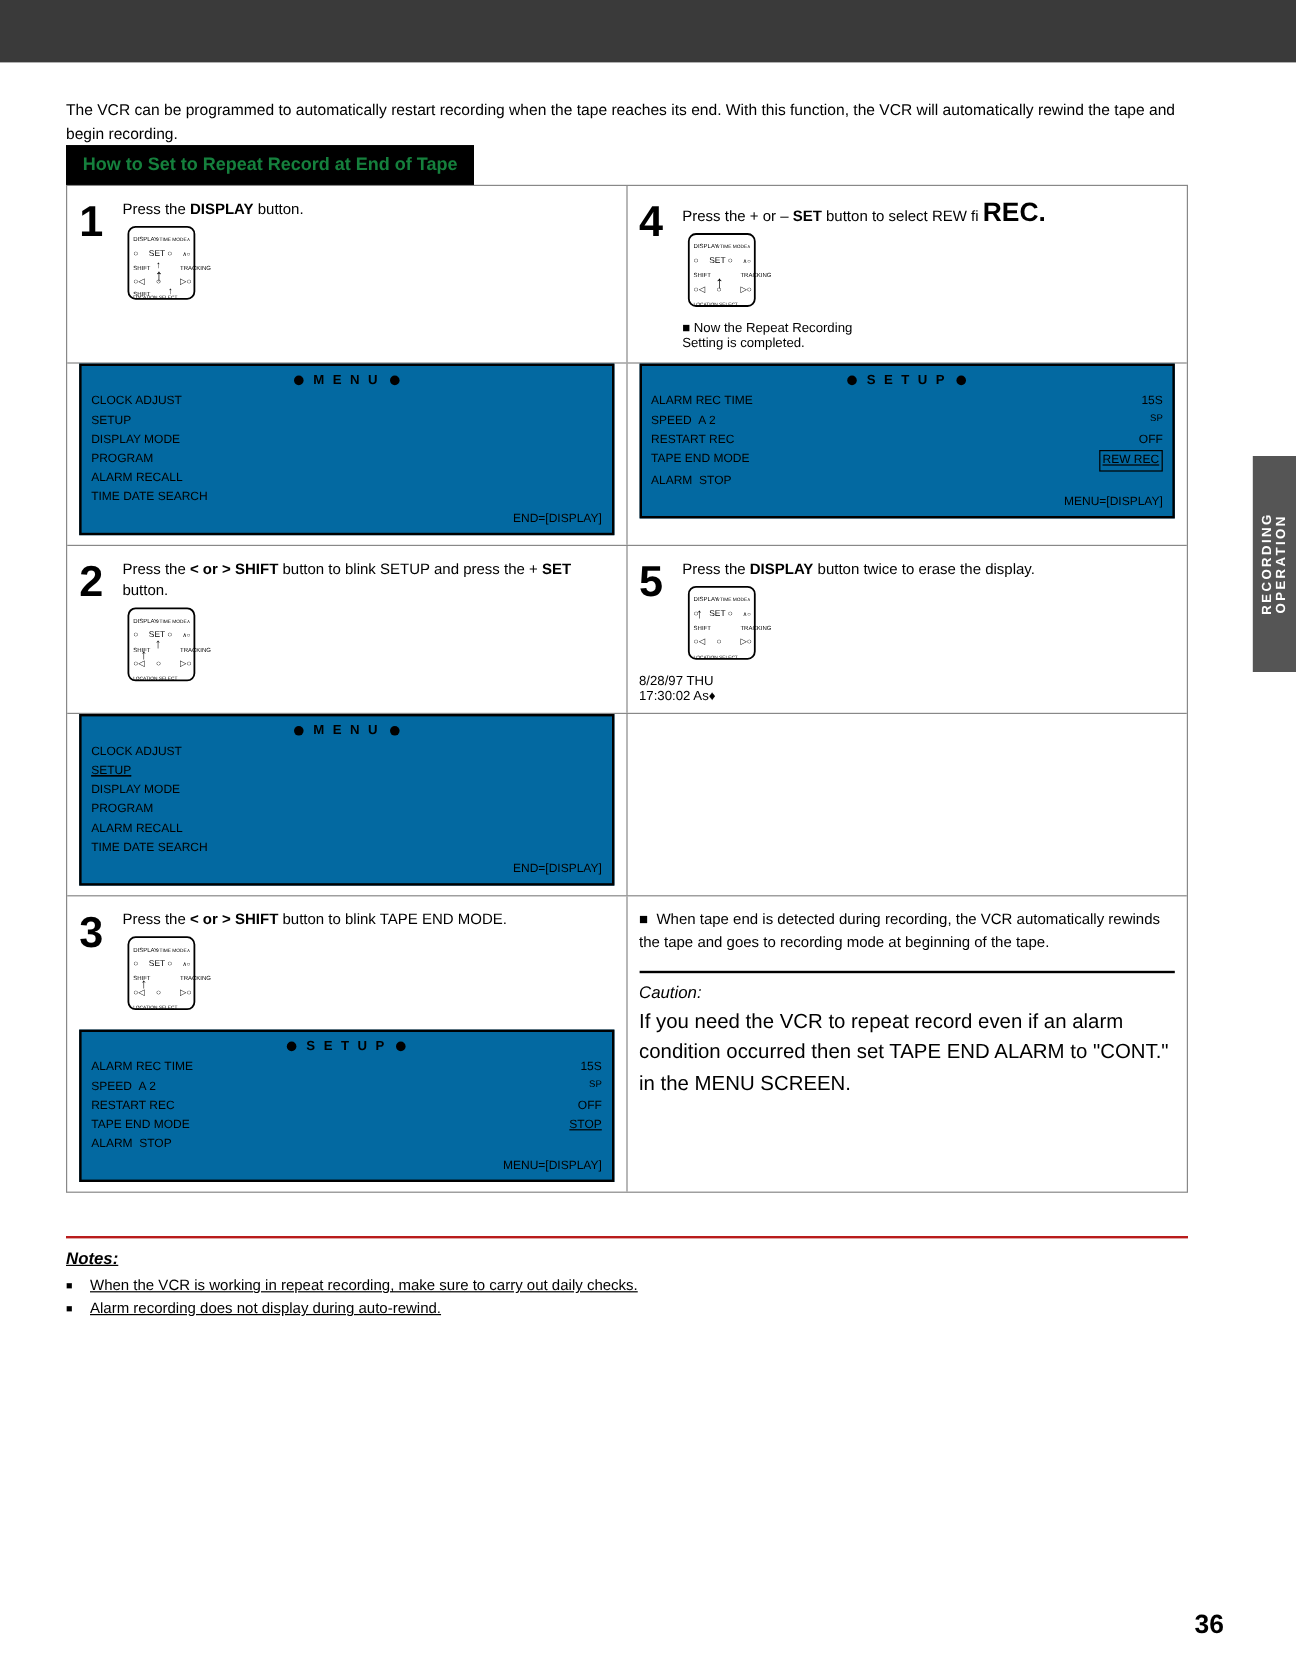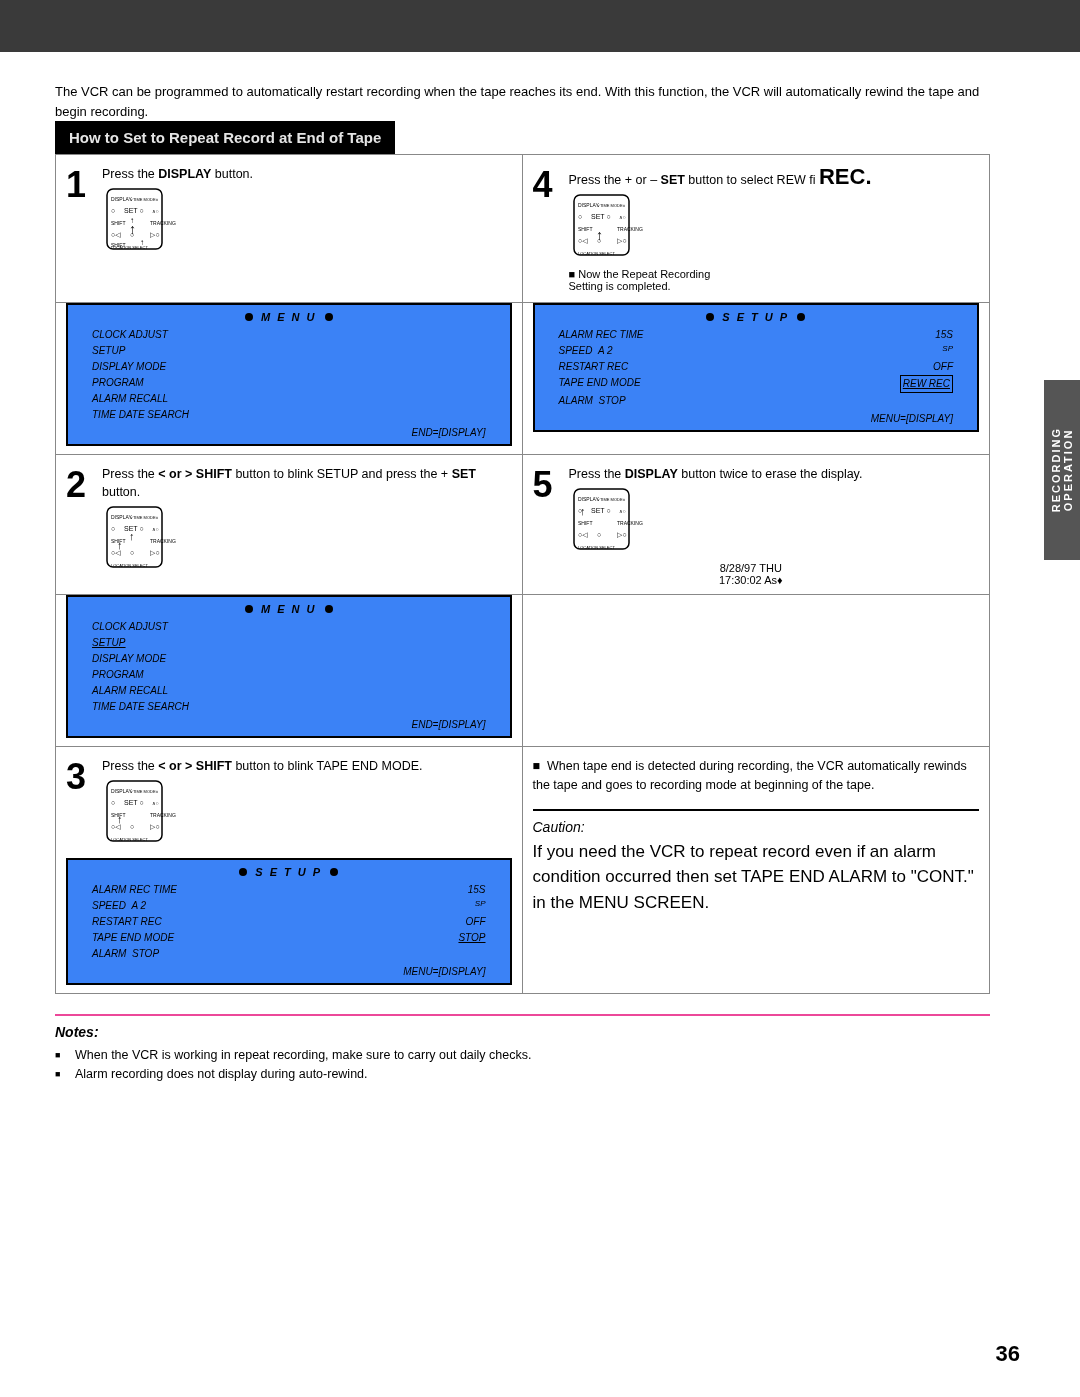--- a/index.html
+++ b/index.html
@@ -61,21 +61,21 @@
     
     .intro-text {
       font-size: 13px;
       line-height: 1.5;
       margin-top: 10px;
     }
 
     
     .section-heading {
       background: #000;
-      color: #e5e5e5;
+      color: #15803d;
       padding: 6px 12px;
       font-size: 15px;
       font-weight: bold;
       display: inline-block;
       border: 2px solid #000;
       margin-bottom: 0;
     }
 
     .step-number {
       font-size: 36px;
@@ -91,25 +91,24 @@
       flex: 1;
     }
 
     .step-text strong {
       font-weight: bold;
     }
 
     
     .menu-box {
       border: 2px solid #000;
-      padding: 6px 24px;
-      background: #3b82f6;
+      padding: 6px 8px;
+      background: #0369a1;
       min-width: 160px;
       flex-shrink: 0;
-      font-style: italic;
     }
 
     .menu-header {
       display: flex;
       align-items: center;
       justify-content: center;
       gap: 8px;
       margin-bottom: 4px;
     }
 
@@ -163,23 +162,24 @@
     }
 
     
     .now-recording {
       font-size: 11px;
       padding: 4px 0 2px 0;
     }
 
     
     .notes-section {
-      margin-top: 20px;
-      border-top: 2px solid #ec4899;
+      margin-top: 36px;
+      border-top: 2px solid #b91c1c;
       padding-top: 8px;
+      text-decoration: underline;
     }
 
     .notes-title {
       font-style: italic;
       font-weight: bold;
       font-size: 14px;
       margin-bottom: 6px;
     }
 
     .notes-list {
@@ -434,21 +434,21 @@
                 <text x="9" y="50" font-size="7">○◁</text>
                 <text x="28" y="50" font-size="7">○</text>
                 <text x="48" y="50" font-size="7">▷○</text>
                 <text x="9" y="62" font-size="4">LOCATION SELECT</text>
                 <text x="11" y="28" font-size="11" font-weight="bold">↑</text>
               </svg>
             </div>
           </div>
         </div>
 
-        <div style="text-align:center; font-size:11px; margin-top:4px; padding-right:10px;">
+        <div style="text-align:left; font-size:11px; margin-top:4px; padding-right:10px;">
           8/28/97 THU<br>17:30:02 As♦
         </div>
       </div>
 
     </div>
 
     <div class="step-row" style="border-bottom:1px solid #888;">
 
       <div class="step-half" style="padding-top:0; min-height:auto;">
         <div class="menu-box">

